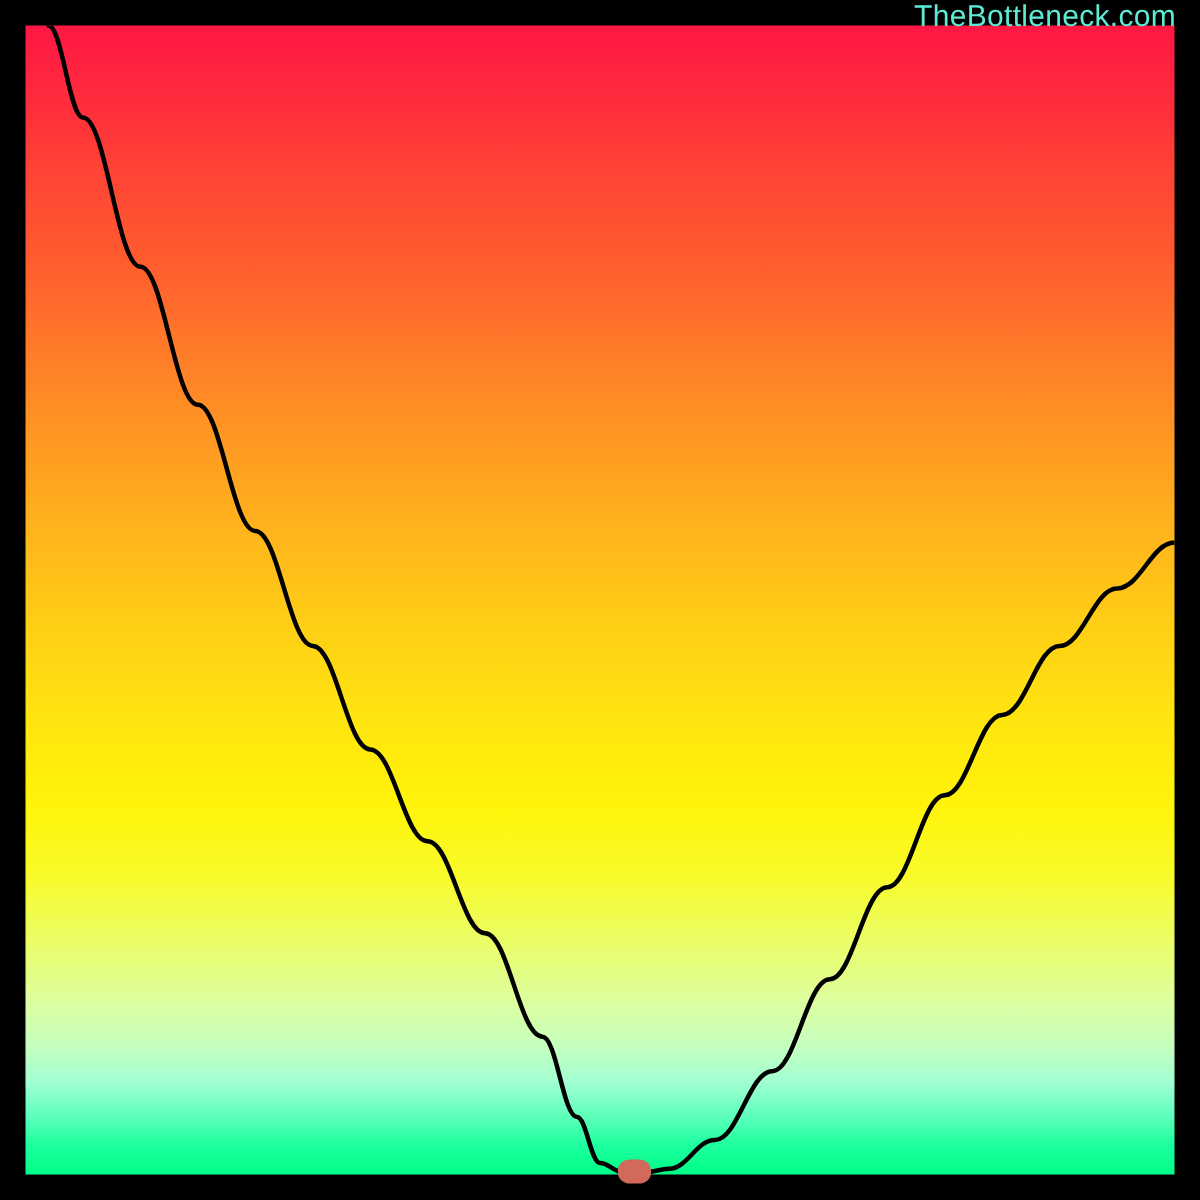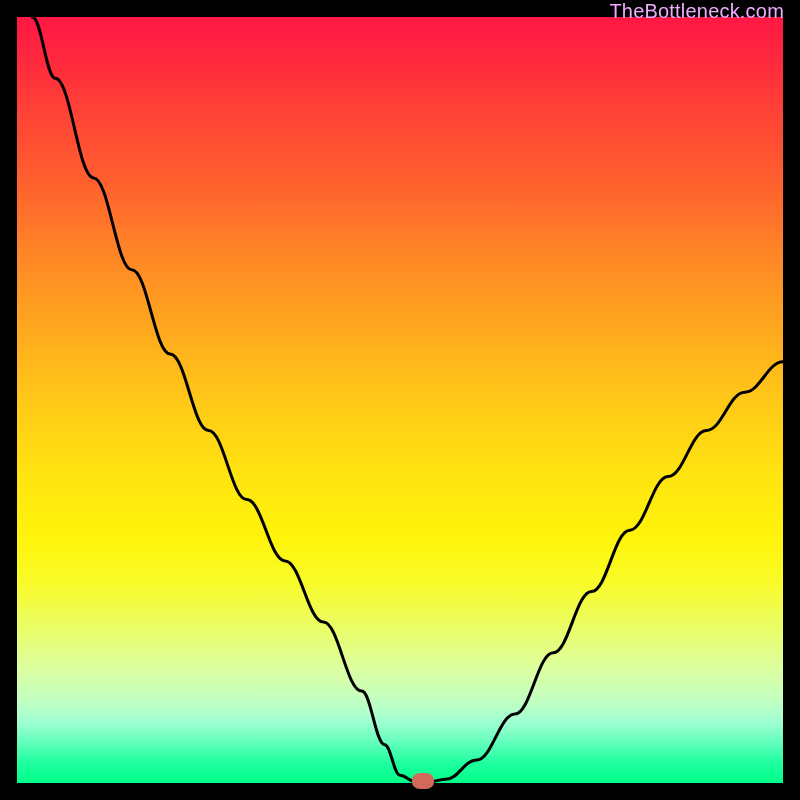--- a/index.html
+++ b/index.html
@@ -51,21 +51,21 @@
     background: #d26a5c;
     border-radius: 8px / 7px;
     transform: translate(-50%, -50%);
   }
   .watermark {
     position: absolute;
     top: 0px;
     right: 16px;
     font-family: Arial, Helvetica, sans-serif;
     font-size: 20px;
-    color: #f0abfc;
+    color: #5eead4;
     font-weight: 500;
     letter-spacing: 0.2px;
   }
 </style>
 </head>
 <body>
 
 <div class="chart-container">
   <div class="plot-area">
     <svg class="curve-svg" viewBox="0 0 766 766" preserveAspectRatio="none">

